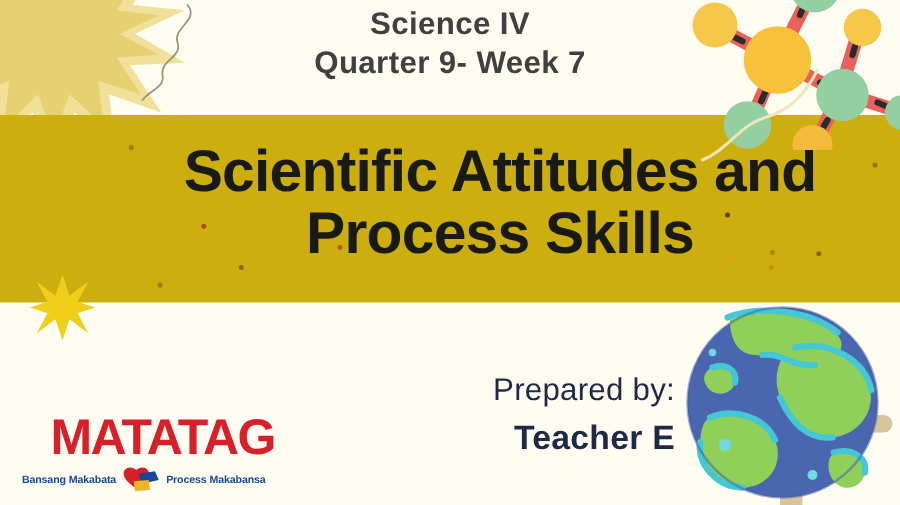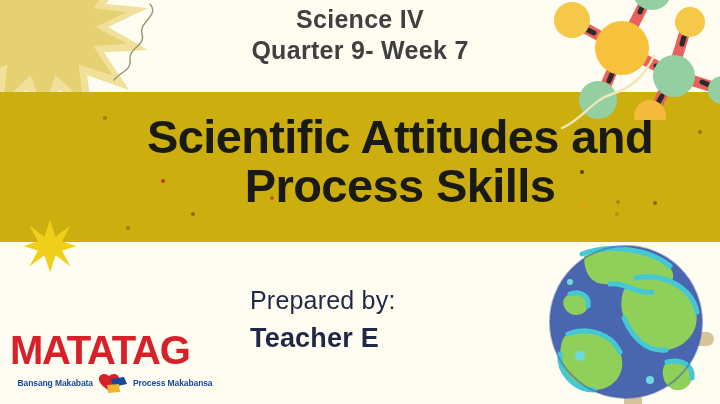--- a/index.html
+++ b/index.html
@@ -70,23 +70,23 @@
     letter-spacing: -.6px;
     z-index: 3;
   }
   .title-line-1 { display: block; }
   .title-line-2 { display: block; }
 
   
   .prepared {
     position: absolute;
     left: 250px;
-    top: 284px;
+    top: 296px;
     width: 290px;
-    text-align: left;
+    text-align: right;
     color: #1f2945;
     z-index: 3;
   }
   .prepared-label {
     display: block;
     font-size: 25px;
     font-weight: normal;
     line-height: 1.3;
     letter-spacing: .2px;
   }
@@ -107,21 +107,21 @@
     width: 210px;
     z-index: 4;
   }
   .logo-word {
     display: block;
     font-size: 40px;
     font-weight: bold;
     color: #d8202a;
     letter-spacing: -1.2px;
     line-height: 1;
-    text-align: left;
+    text-align: right;
     font-family: "Liberation Sans", sans-serif;
   }
   .logo-tag {
     display: flex;
     align-items: center;
     justify-content: center;
     gap: 3px;
     margin-top: 2px;
   }
   .logo-tag-text {

